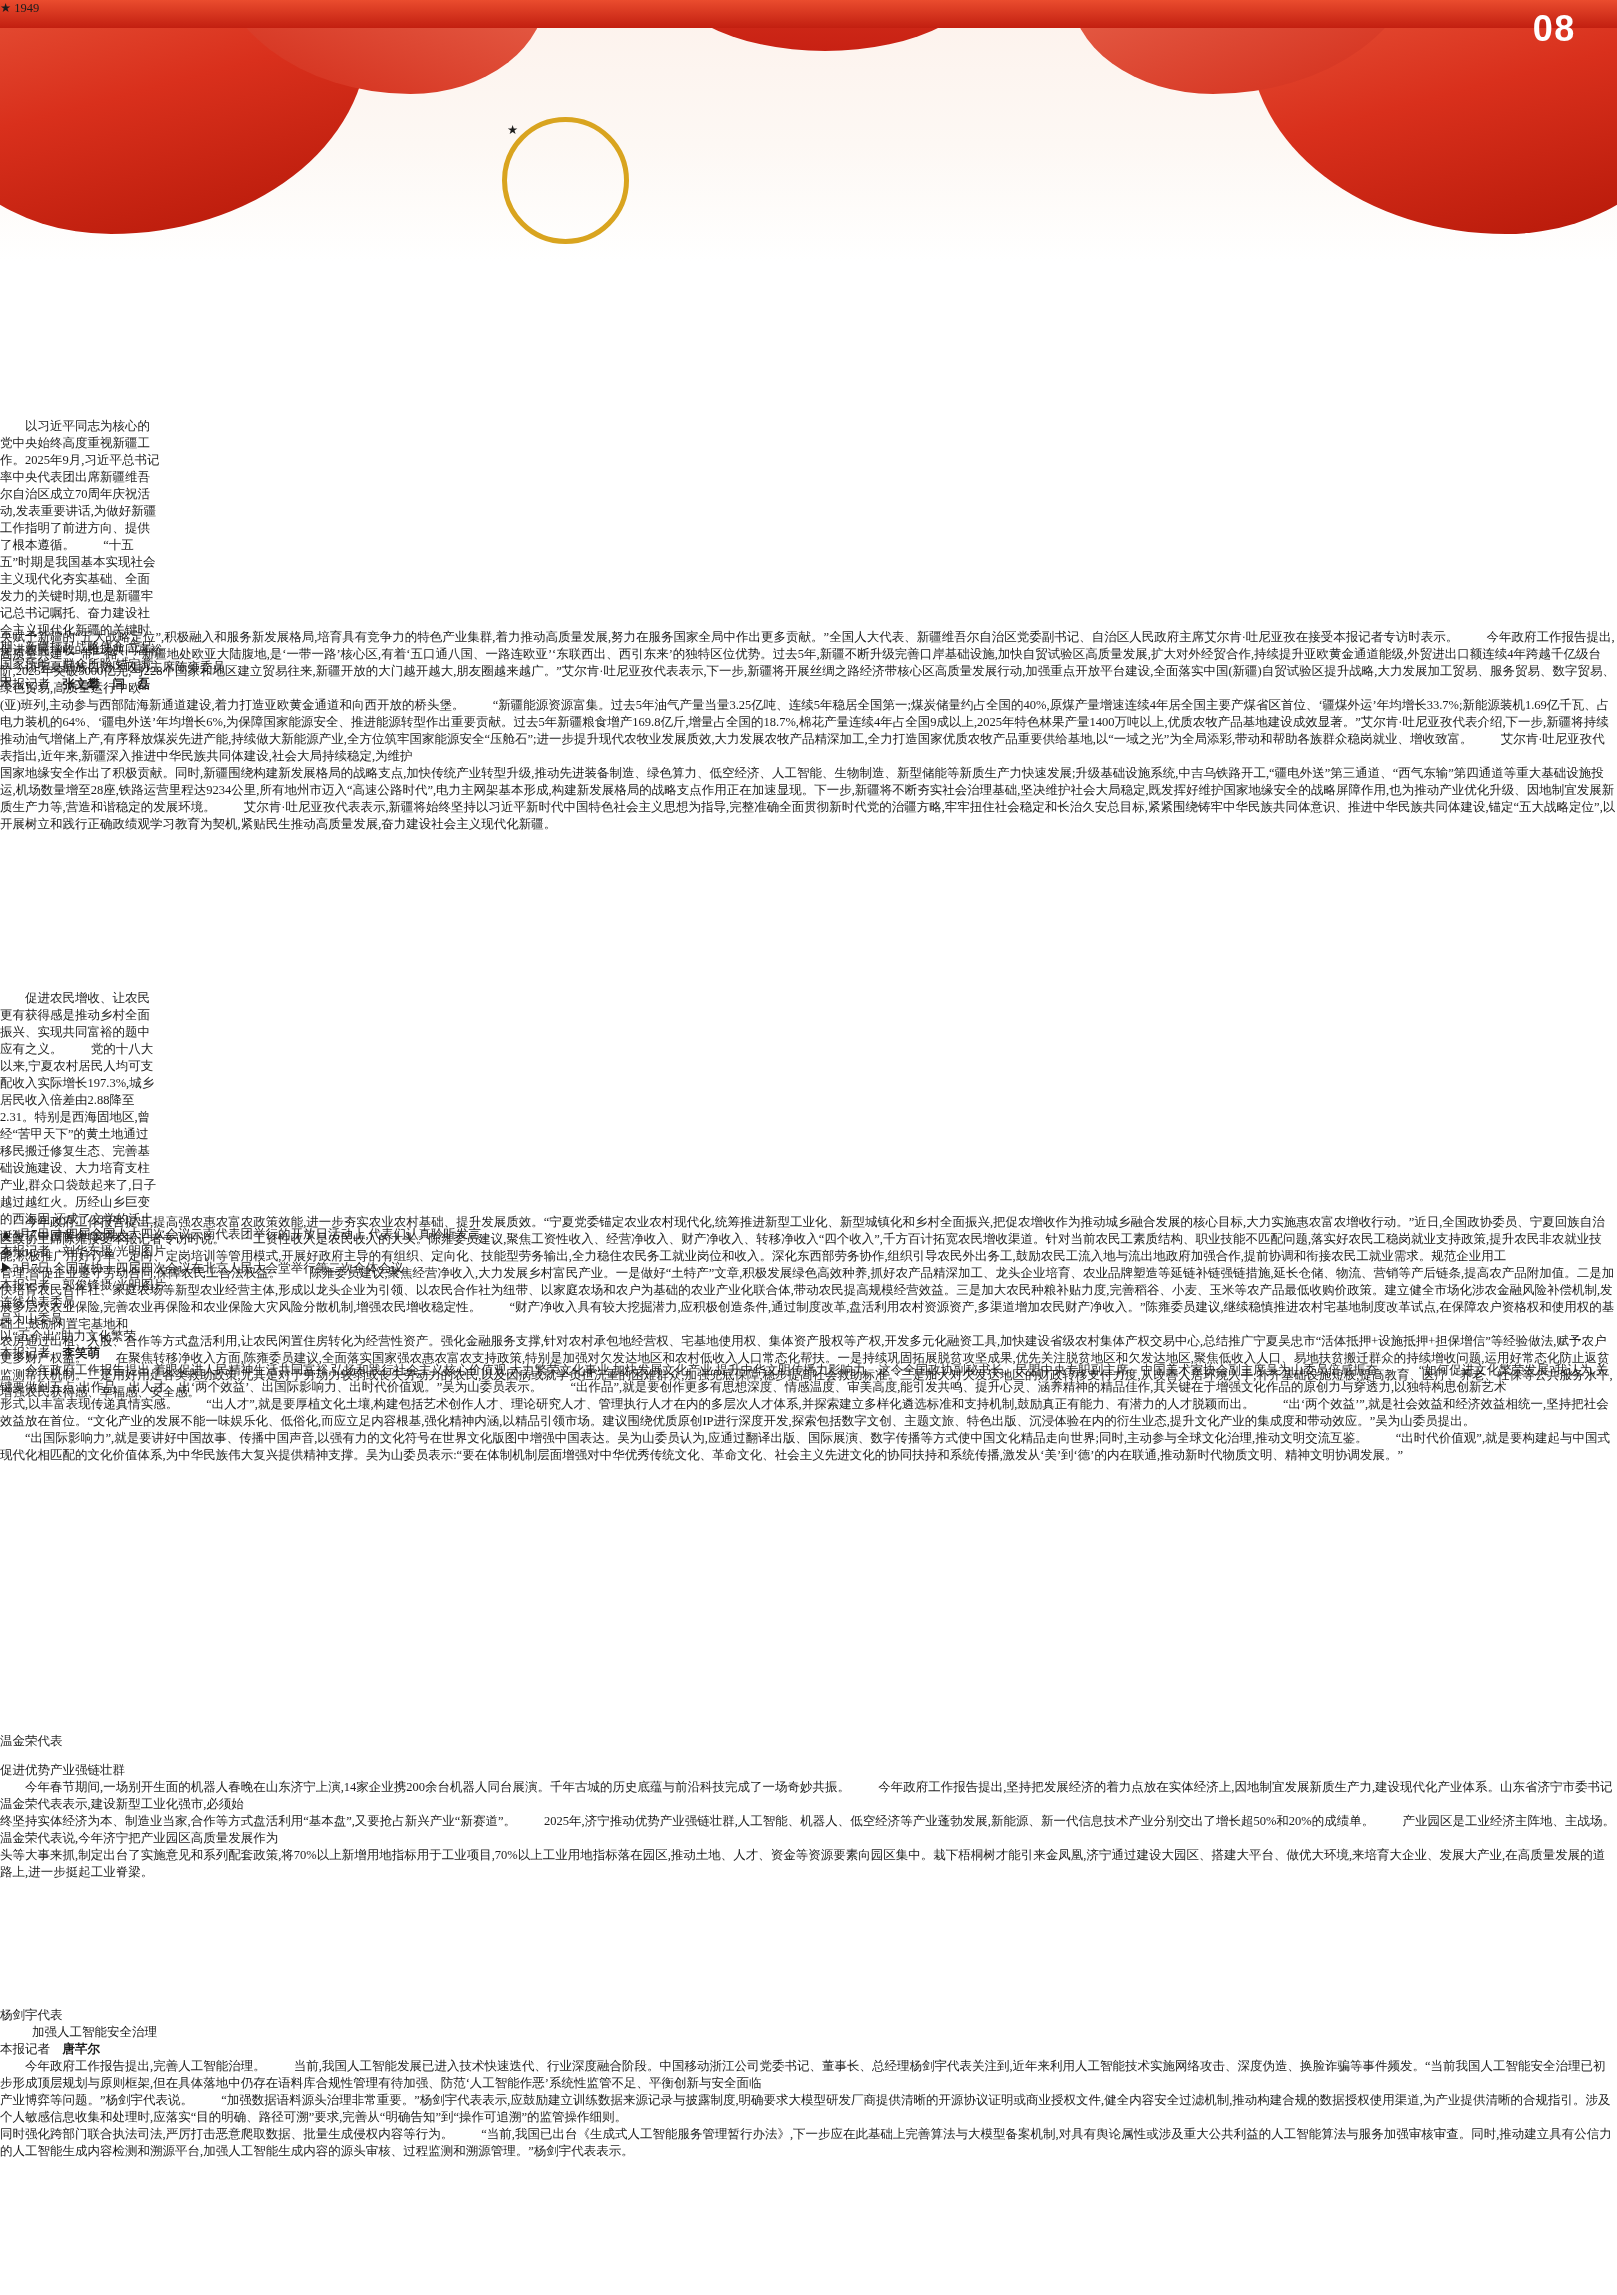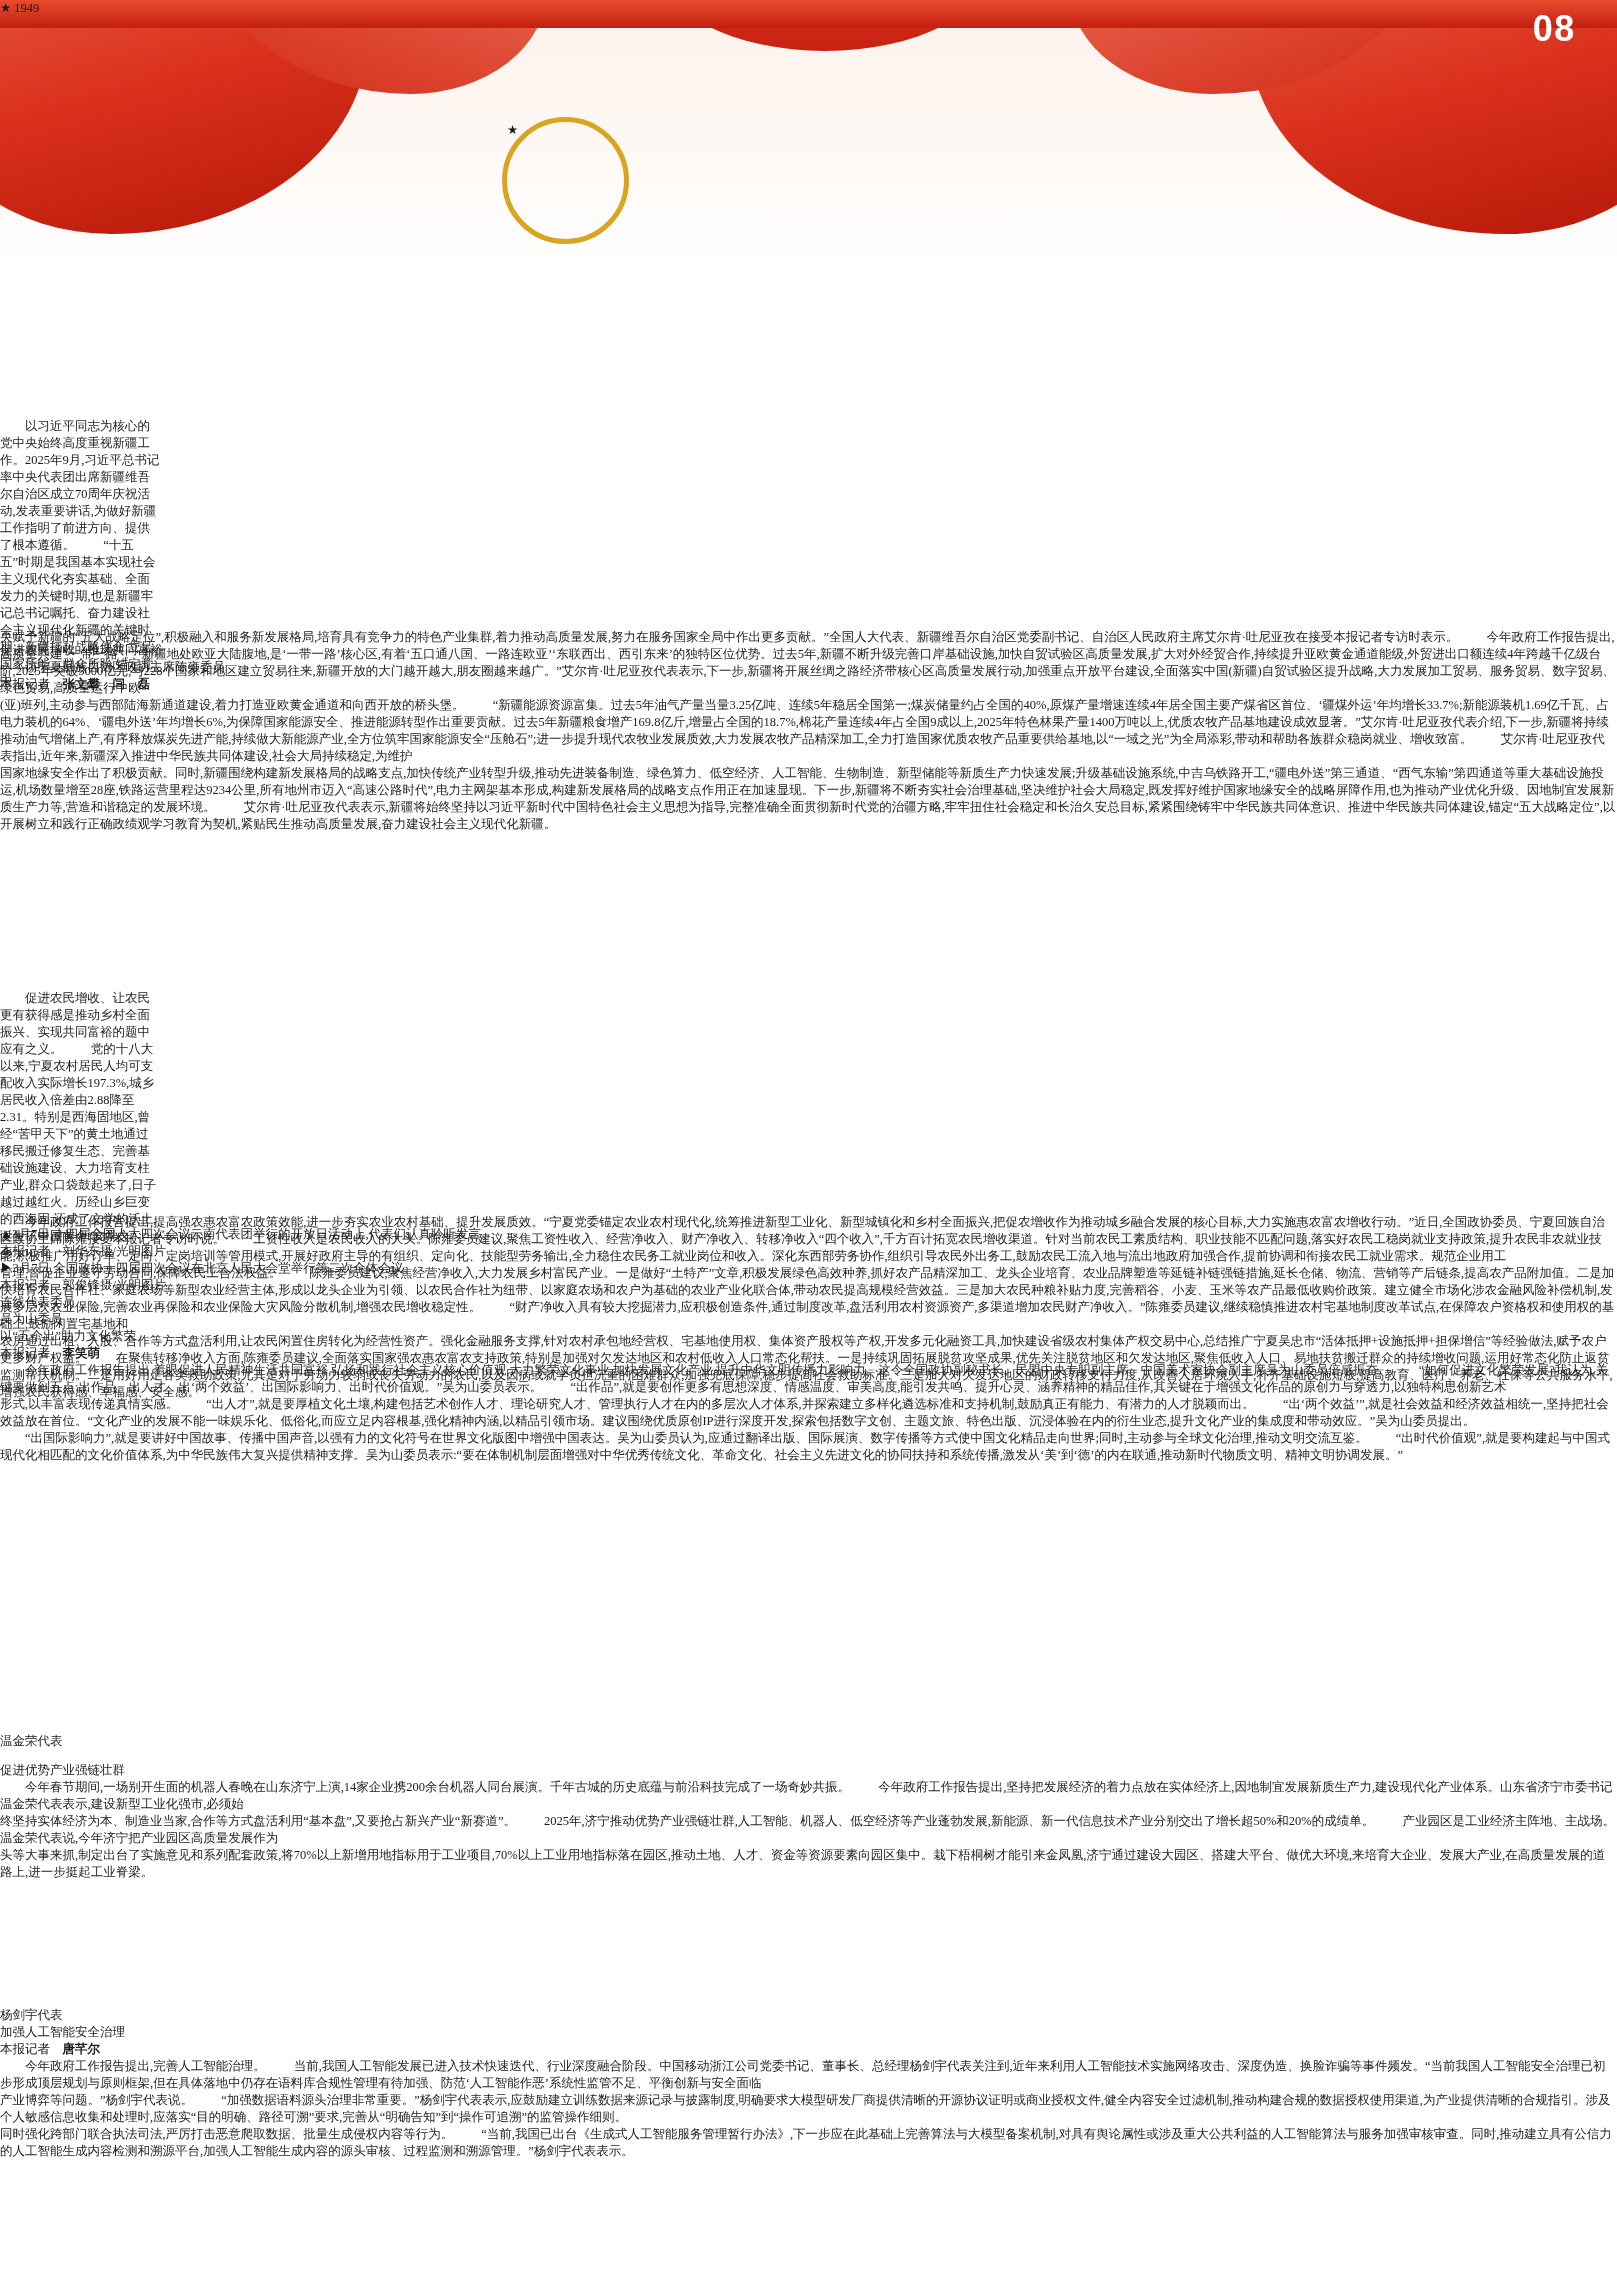--- a/index.html
+++ b/index.html
@@ -263,21 +263,21 @@
       <div class="coltext sc2">终坚持实体经济为本、制造业当家,合作等方式盘活利用“基本盘”,又要抢占新兴产业“新赛道”。
 　　2025年,济宁推动优势产业强链壮群,人工智能、机器人、低空经济等产业蓬勃发展,新能源、新一代信息技术产业分别交出了增长超50%和20%的成绩单。
 　　产业园区是工业经济主阵地、主战场。温金荣代表说,今年济宁把产业园区高质量发展作为</div>
       <div class="coltext sc3">头等大事来抓,制定出台了实施意见和系列配套政策,将70%以上新增用地指标用于工业项目,70%以上工业用地指标落在园区,推动土地、人才、资金等资源要素向园区集中。栽下梧桐树才能引来金凤凰,济宁通过建设大园区、搭建大平台、做优大环境,来培育大企业、发展大产业,在高质量发展的道路上,进一步挺起工业脊梁。</div>
     </div>
 
     <div class="blk-badgerow" style="top:869px;">
       <div class="pill">杨剑宇代表</div>
       <div class="pill-line"></div>
     </div>
-    <div class="blk-title" style="top:903px;">加强人工智能安全治理</div>
+    <div class="blk-title" style="top:903px;margin-left:32px;">加强人工智能安全治理</div>
     <div class="blk-byline" style="top:942px;">
       <span>本报记者</span>　<b>唐芊尔</b>
     </div>
     <div class="blk-body" style="top:972px;height:281px;">
       <div class="coltext sc1">　　今年政府工作报告提出,完善人工智能治理。
 　　当前,我国人工智能发展已进入技术快速迭代、行业深度融合阶段。中国移动浙江公司党委书记、董事长、总经理杨剑宇代表关注到,近年来利用人工智能技术实施网络攻击、深度伪造、换脸诈骗等事件频发。“当前我国人工智能安全治理已初步形成顶层规划与原则框架,但在具体落地中仍存在语料库合规性管理有待加强、防范‘人工智能作恶’系统性监管不足、平衡创新与安全面临</div>
       <div class="coltext sc2">产业博弈等问题。”杨剑宇代表说。
 　　“加强数据语料源头治理非常重要。”杨剑宇代表表示,应鼓励建立训练数据来源记录与披露制度,明确要求大模型研发厂商提供清晰的开源协议证明或商业授权文件,健全内容安全过滤机制,推动构建合规的数据授权使用渠道,为产业提供清晰的合规指引。涉及个人敏感信息收集和处理时,应落实“目的明确、路径可溯”要求,完善从“明确告知”到“操作可追溯”的监管操作细则。</div>
       <div class="coltext sc3">同时强化跨部门联合执法司法,严厉打击恶意爬取数据、批量生成侵权内容等行为。
 　　“当前,我国已出台《生成式人工智能服务管理暂行办法》,下一步应在此基础上完善算法与大模型备案机制,对具有舆论属性或涉及重大公共利益的人工智能算法与服务加强审核审查。同时,推动建立具有公信力的人工智能生成内容检测和溯源平台,加强人工智能生成内容的源头审核、过程监测和溯源管理。”杨剑宇代表表示。</div>

